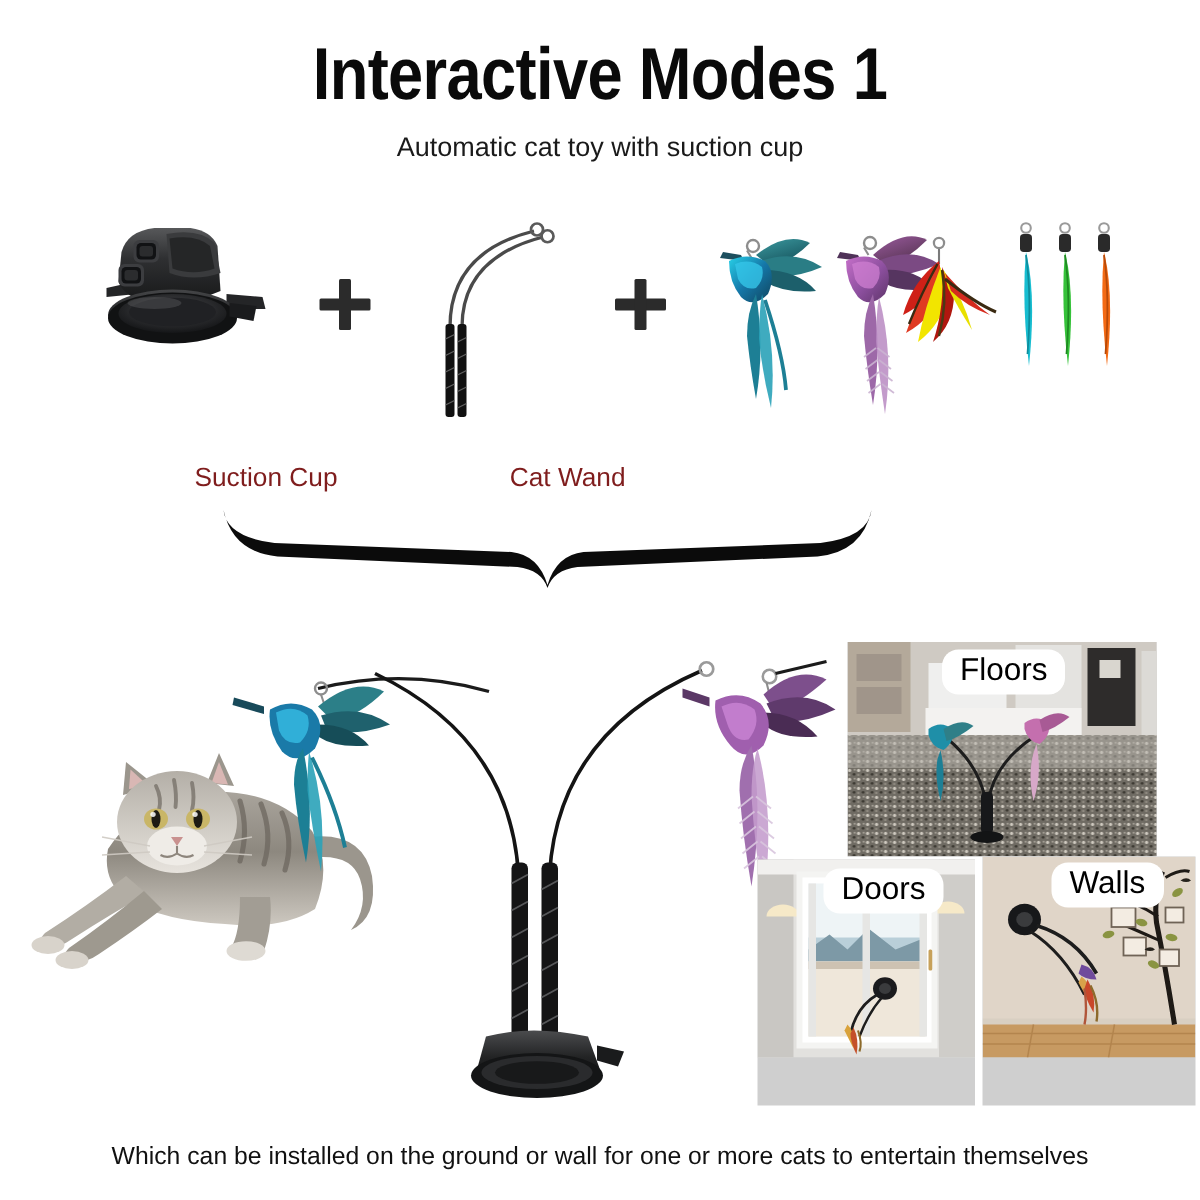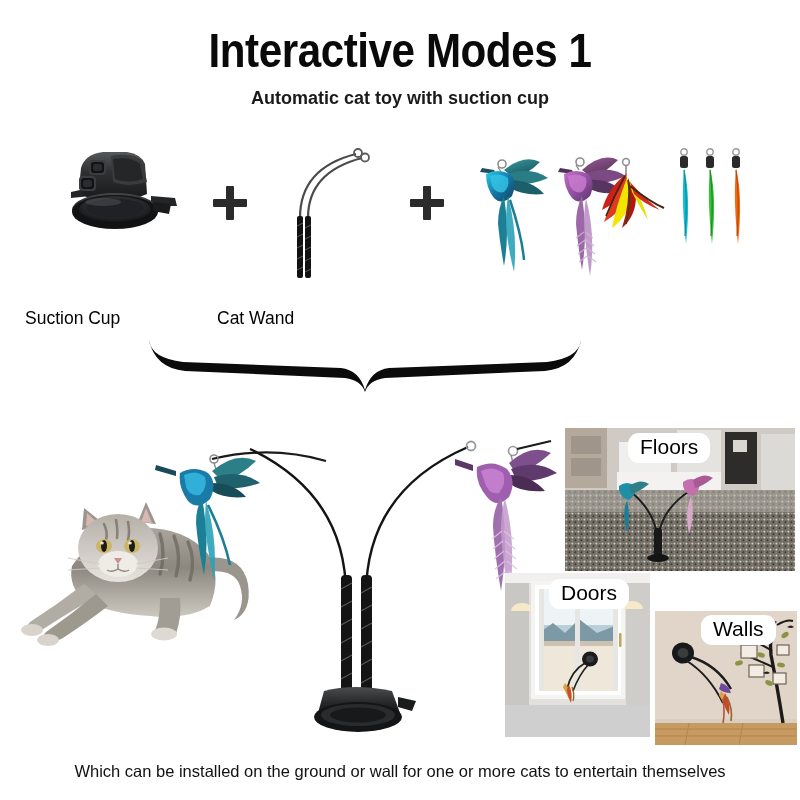--- a/index.html
+++ b/index.html
@@ -36,44 +36,43 @@
     white-space: nowrap;
   }
   .subtitle {
     position: absolute;
     left: 0; top: 88px;
     width: 800px;
     text-align: center;
     font-size: 18px;
     color: #1a1a1a;
     white-space: nowrap;
-    font-weight: bold;
   }
 
   
   .plus {
     position: absolute;
     width: 34px; height: 34px;
     color: #262626;
   }
   .plus:before, .plus:after {
     content: "";
     position: absolute;
     background: #2b2b2b;
     border-radius: 1px;
   }
   .plus:before { left: 0; top: 13px; width: 34px; height: 8px; }
   .plus:after  { top: 0; left: 13px; height: 34px; width: 8px; }
 
   .prod-label {
     position: absolute;
     font-size: 17.5px;
-    color: #000000;
+    color: #7f1d1d;
     white-space: nowrap;
-    text-align: left;
+    text-align: right;
   }
 
   
   .art { position: absolute; }
   .art svg { display: block; overflow: visible; }
 
   
   .photo {
     position: absolute;
     overflow: hidden;
@@ -478,21 +477,21 @@
         <line x1="51" y1="136" x2="41" y2="144"></line>
         <line x1="49" y1="96" x2="59" y2="104"></line>
         <line x1="50" y1="106" x2="60" y2="114"></line>
         <line x1="51" y1="116" x2="61" y2="124"></line>
         <line x1="52" y1="126" x2="62" y2="134"></line>
         <line x1="53" y1="136" x2="63" y2="144"></line>
       </g>
     </svg>
   </div>
 
-  <div class="photo" style="left:565px; top:428px; width:230px; height:143px;">
+  <div class="photo" style="left:565px; top:428px; width:206px; height:143px;">
     <svg width="230" height="143" viewBox="0 0 230 143" aria-hidden="true">
       <defs>
         <linearGradient id="terr" x1="0" y1="0" x2="0" y2="1">
           <stop offset="0%" stop-color="#8f8b84"></stop>
           <stop offset="100%" stop-color="#6a665f"></stop>
         </linearGradient>
         <pattern id="speck" width="6" height="6" patternUnits="userSpaceOnUse">
           <rect width="6" height="6" fill="#6f6b63"></rect>
           <circle cx="1.4" cy="1.6" r="1.1" fill="#cfcac0"></circle>
           <circle cx="4.4" cy="4.2" r="0.9" fill="#3b3831"></circle>
@@ -569,21 +568,21 @@
       <path d="M83 92 Q74 102 68 118" fill="none" stroke="#1d1d1d" stroke-width="1.6"></path>
       <g transform="translate(58,110)">
         <path d="M2 0 Q8 6 6 16 Q2 8 0 4 Z" fill="#d9a23a"></path>
         <path d="M6 2 Q10 10 8 20 Q4 12 4 6 Z" fill="#c4502a"></path>
         <path d="M9 4 Q12 12 10 18" fill="none" stroke="#8c6a2a" stroke-width="1.4"></path>
       </g>
     </svg>
     <div class="badge" style="left:44px; top:6px;">Doors</div>
   </div>
 
-  <div class="photo" style="left:655px; top:571px; width:142px; height:134px;margin-top:40px;">
+  <div class="photo" style="left:655px; top:571px; width:142px; height:166px;">
     <svg width="142" height="134" viewBox="0 0 142 134" aria-hidden="true">
 
       <rect x="0" y="0" width="142" height="112" fill="#e0d5c8"></rect>
 
       <rect x="0" y="108" width="142" height="6" fill="#d8cfc2"></rect>
       <rect x="0" y="112" width="142" height="22" fill="#c79a62"></rect>
       <g stroke="#b3854e" stroke-width="1">
         <line x1="0" y1="118" x2="142" y2="118"></line>
         <line x1="0" y1="125" x2="142" y2="125"></line>
         <line x1="34" y1="112" x2="30" y2="134"></line>

